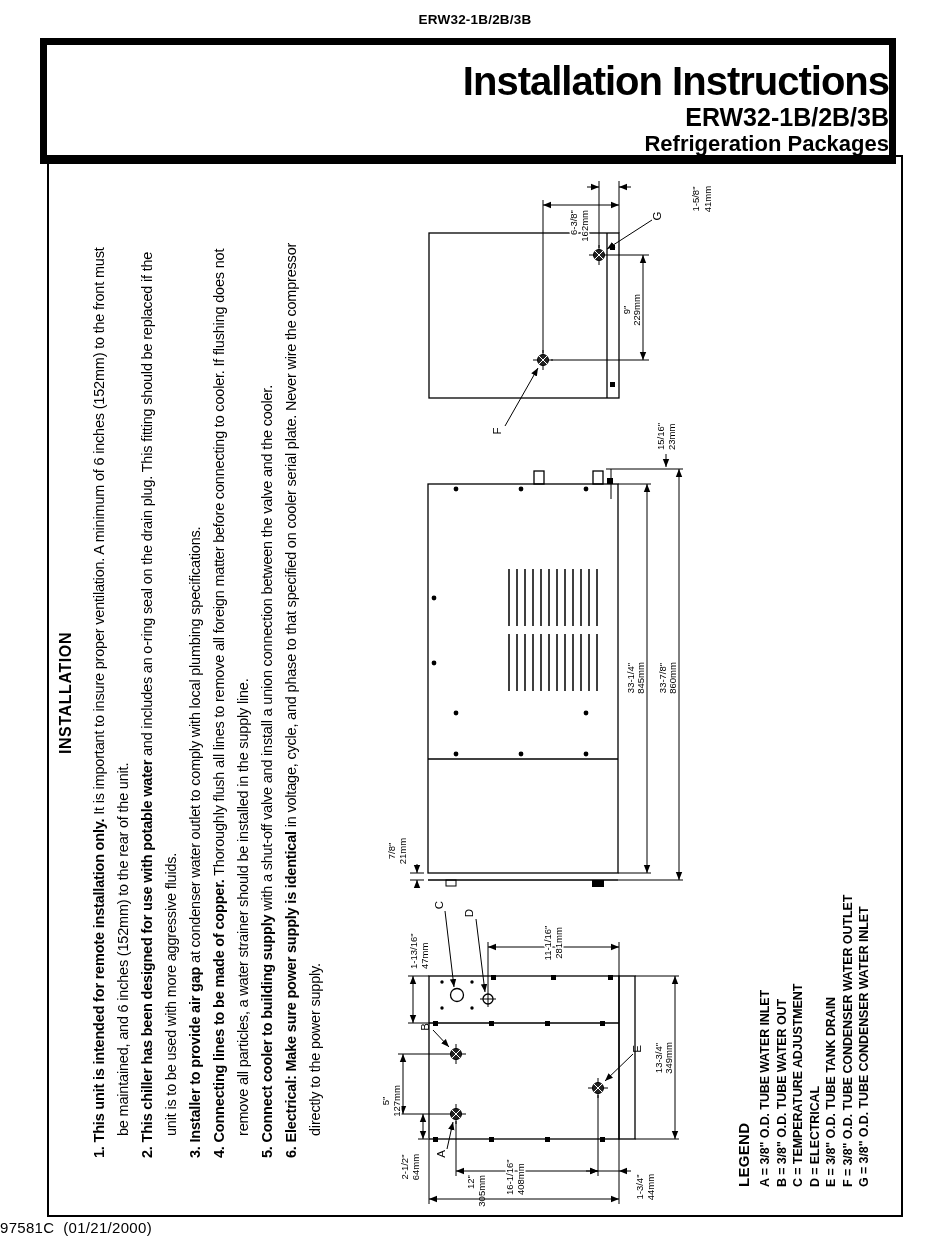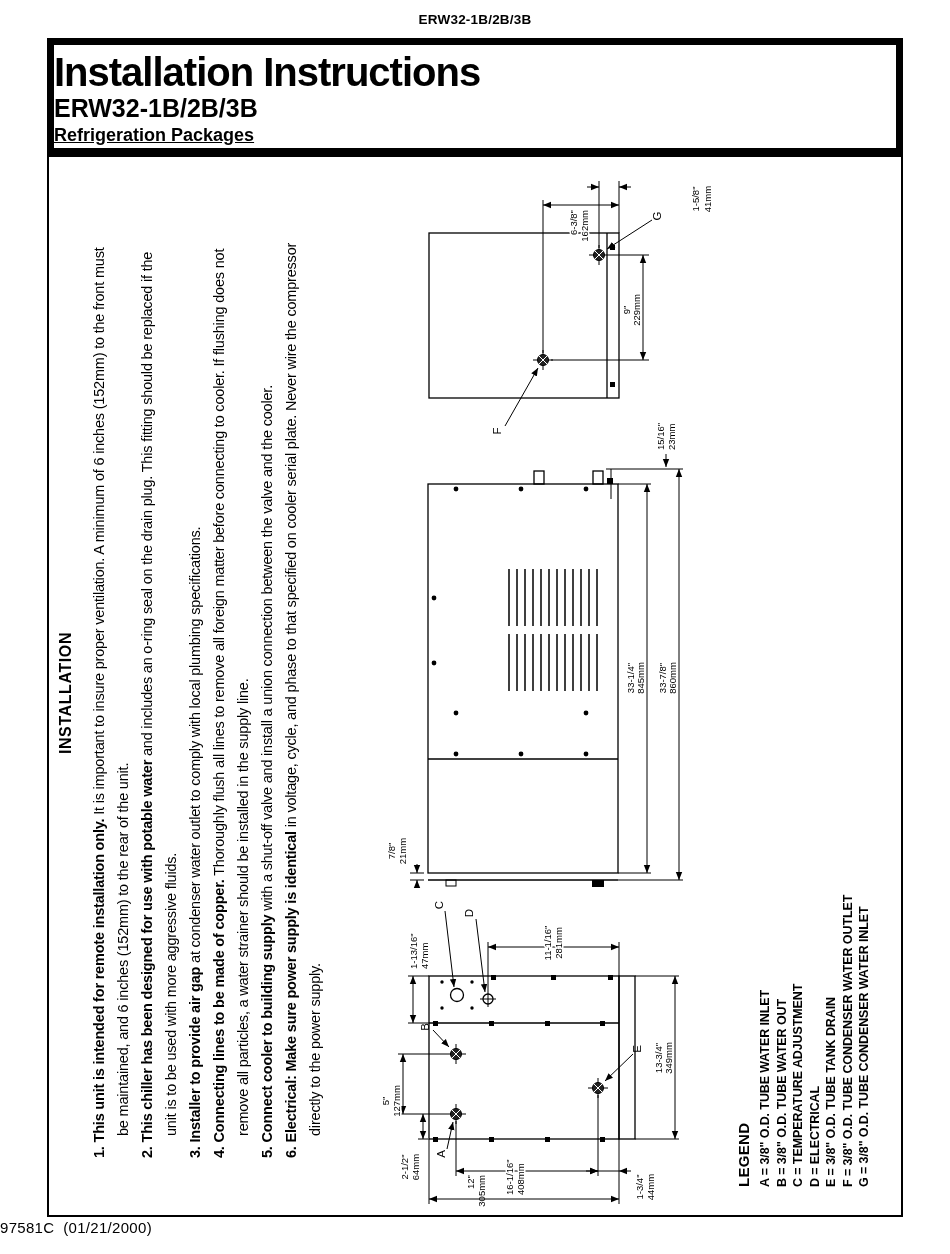--- a/index.html
+++ b/index.html
@@ -5,25 +5,25 @@
   html,body { margin:0; padding:0; background:#fff; }
   body { width:950px; height:1254px; position:relative; overflow:hidden;
          font-family:"Liberation Sans", sans-serif; color:#000; }
   .abs { position:absolute; }
 
   
   .top-model { top:12px; left:0; width:950px; text-align:center;
                font-size:13.5px; font-weight:bold; letter-spacing:.2px; }
 
   
-  .title-box { left:47px; top:38px; width:842px; height:98px;
-               border:7px solid #000; text-align:left; padding-top:5px; }
+  .title-box { left:40px; top:38px; width:842px; height:98px;
+               border:7px solid #000; text-align:right; padding-top:14px; }
   .title-box h1 { margin:0; font-size:40px; line-height:44px; font-weight:bold; letter-spacing:-1px; }
   .title-box h2 { margin:1px 0 0 0; font-size:25px; line-height:27px; font-weight:bold; }
-  .title-box h3 { margin:1px 0 4px 0; font-size:18px; line-height:24px; font-weight:bold;text-decoration:underline; }
+  .title-box h3 { margin:1px 0 4px 0; font-size:22px; line-height:24px; font-weight:bold; }
 
   
   .main-box { left:47px; top:155px; width:852px; height:1058px; border:2px solid #000; }
 
   
   .rot { position:absolute; left:49px; top:157px; width:1056px; height:852px;
          transform-origin:0 0; transform:rotate(-90deg) translateX(-1056px); }
 
   .instr { position:absolute; left:55px; top:8px; width:930px; }
   .instr-head { text-align:center; font-size:16px; font-weight:bold; letter-spacing:.6px;

